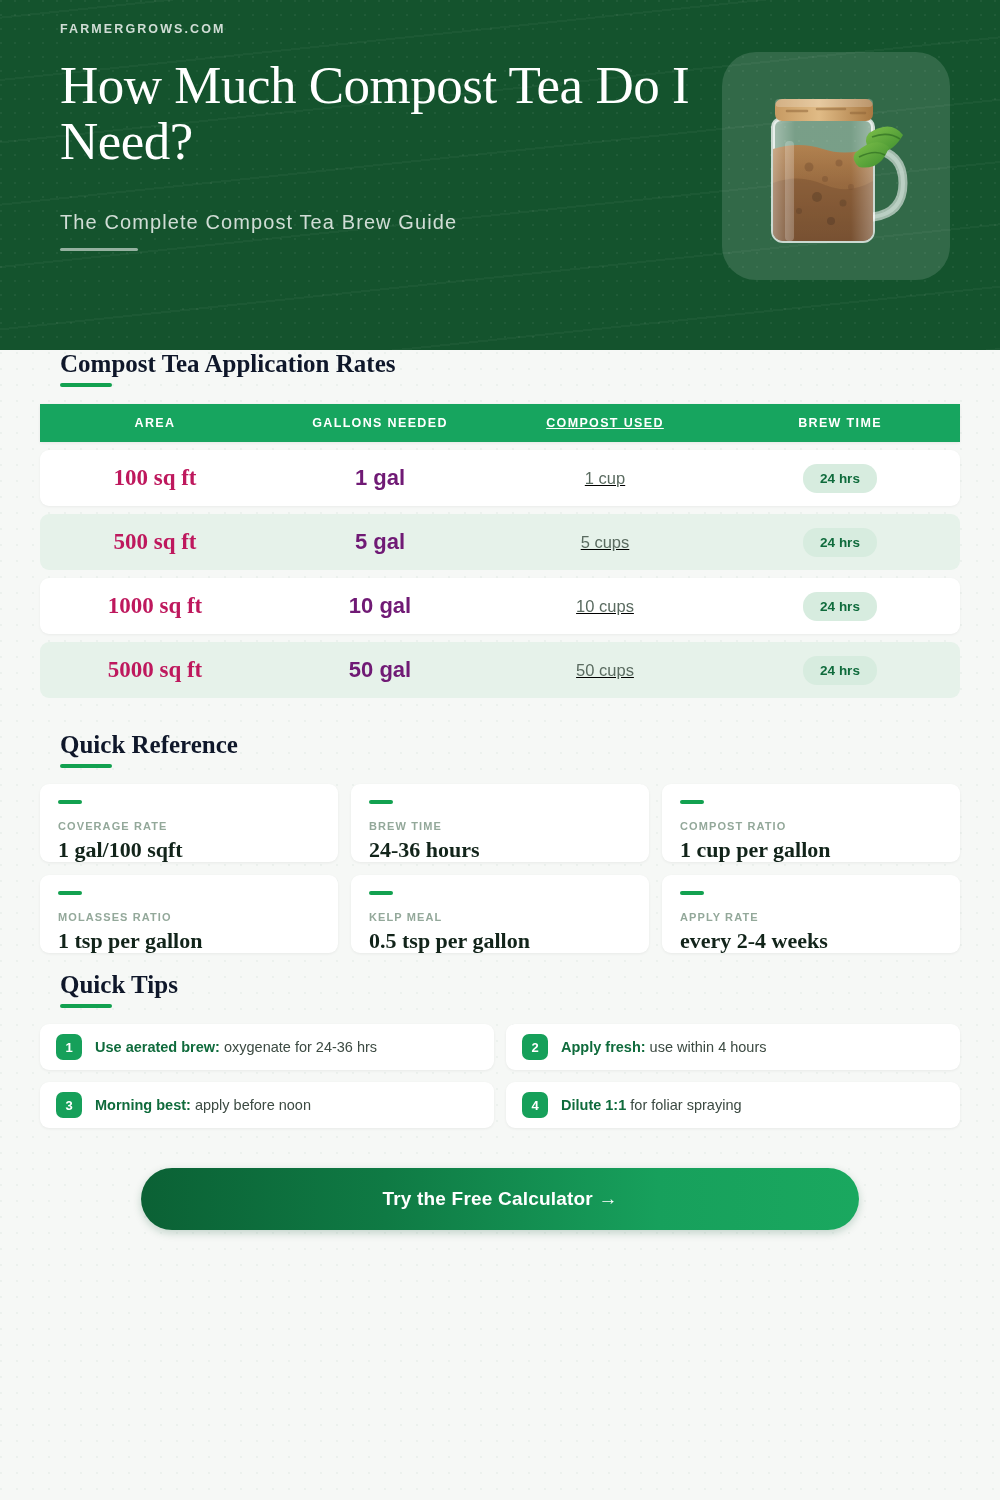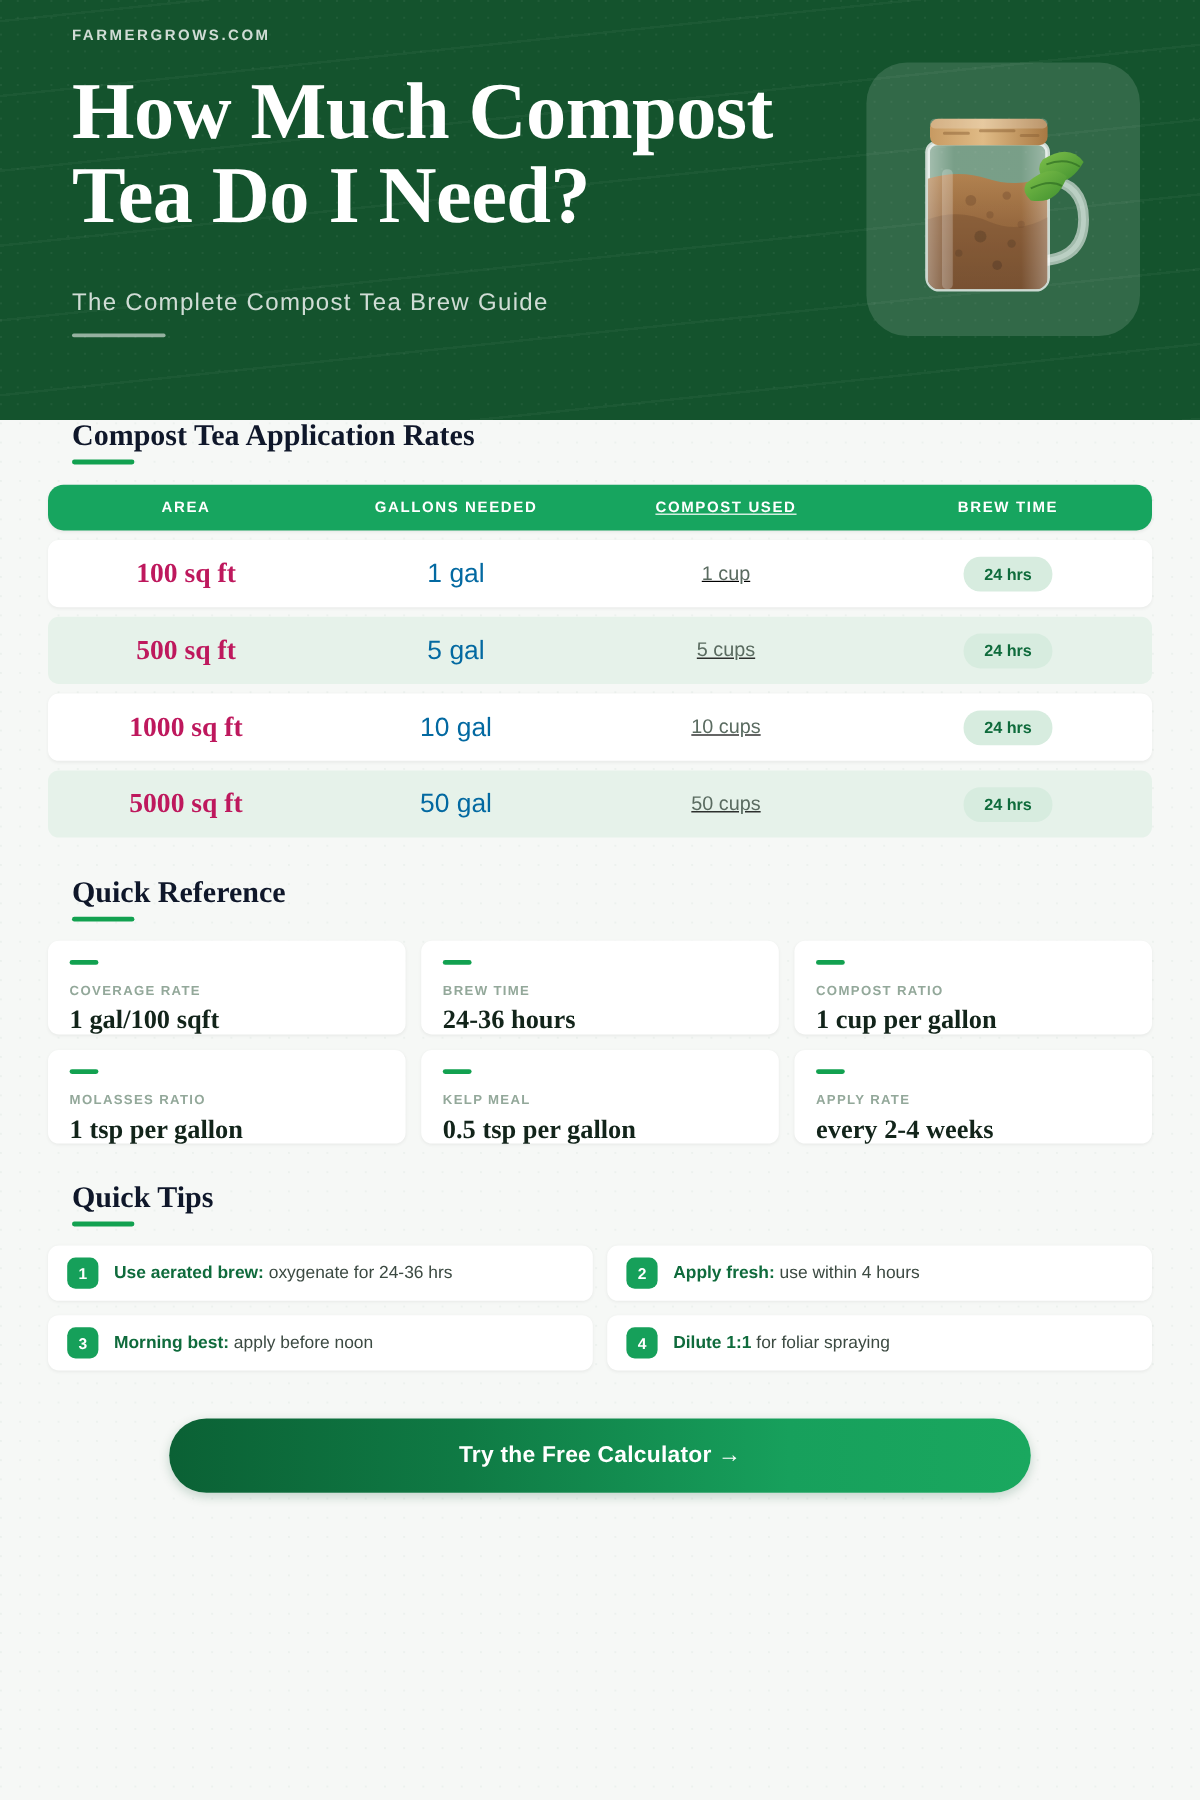--- a/index.html
+++ b/index.html
@@ -63,22 +63,22 @@
   }
   .eyebrow {
     font-size: 12.5px;
     font-weight: bold;
     letter-spacing: 2.1px;
     color: rgba(255,255,255,0.80);
     margin-bottom: 22px;
   }
   .headline {
     font-family: "Liberation Serif", serif;
-    font-size: 67px;
-    font-weight: bold;
+    font-size: 53px;
+    font-weight: normal;
     line-height: 1.05;
     color: #ffffff;
     letter-spacing: -0.5px;
     max-width: 630px;
   }
   .subtitle {
     margin-top: 42px;
     font-size: 20px;
     letter-spacing: 1.1px;
     color: rgba(255,255,255,0.80);
@@ -127,33 +127,33 @@
     content: "";
     position: absolute;
     left: 20px;
     bottom: 0;
     width: 52px;
     height: 4px;
     border-radius: 2px;
     background: #12a150;
   }
   .head-qref  { margin-top: 33px; }
-  .head-tips  { margin-top: 32px; }
+  .head-tips  { margin-top: 18px; }
 
   
   .rates-table {
     margin-top: 17px;
     width: 920px;
   }
   .thead {
     display: flex;
     align-items: center;
     height: 38px;
     background: #17a55f;
-    border-radius: 13px;
+    border-radius: 0;
     box-shadow: 0 1px 3px rgba(0,0,0,0.07);
   }
   .thead .cell {
     color: #ffffff;
     font-size: 12.5px;
     font-weight: bold;
     letter-spacing: 1.35px;
     text-align: center;
   }
   .trow {
@@ -174,22 +174,22 @@
   .col-brew    { width: 240px; text-align: center; }
 
   .v-area {
     font-family: "Liberation Serif", serif;
     font-size: 23px;
     font-weight: bold;
     color: #be185d;
   }
   .v-gallons {
     font-size: 22px;
-    font-weight: normal;
-    color: #0369a1;
+    font-weight: bold;
+    color: #701a75;
   }
   .v-compost {
     font-size: 16.5px;
     color: #5a6b60;
   }
   .badge-hrs {
     display: inline-block;
     padding: 7px 17px;
     border-radius: 14px;
     background: #d7ecdf;

